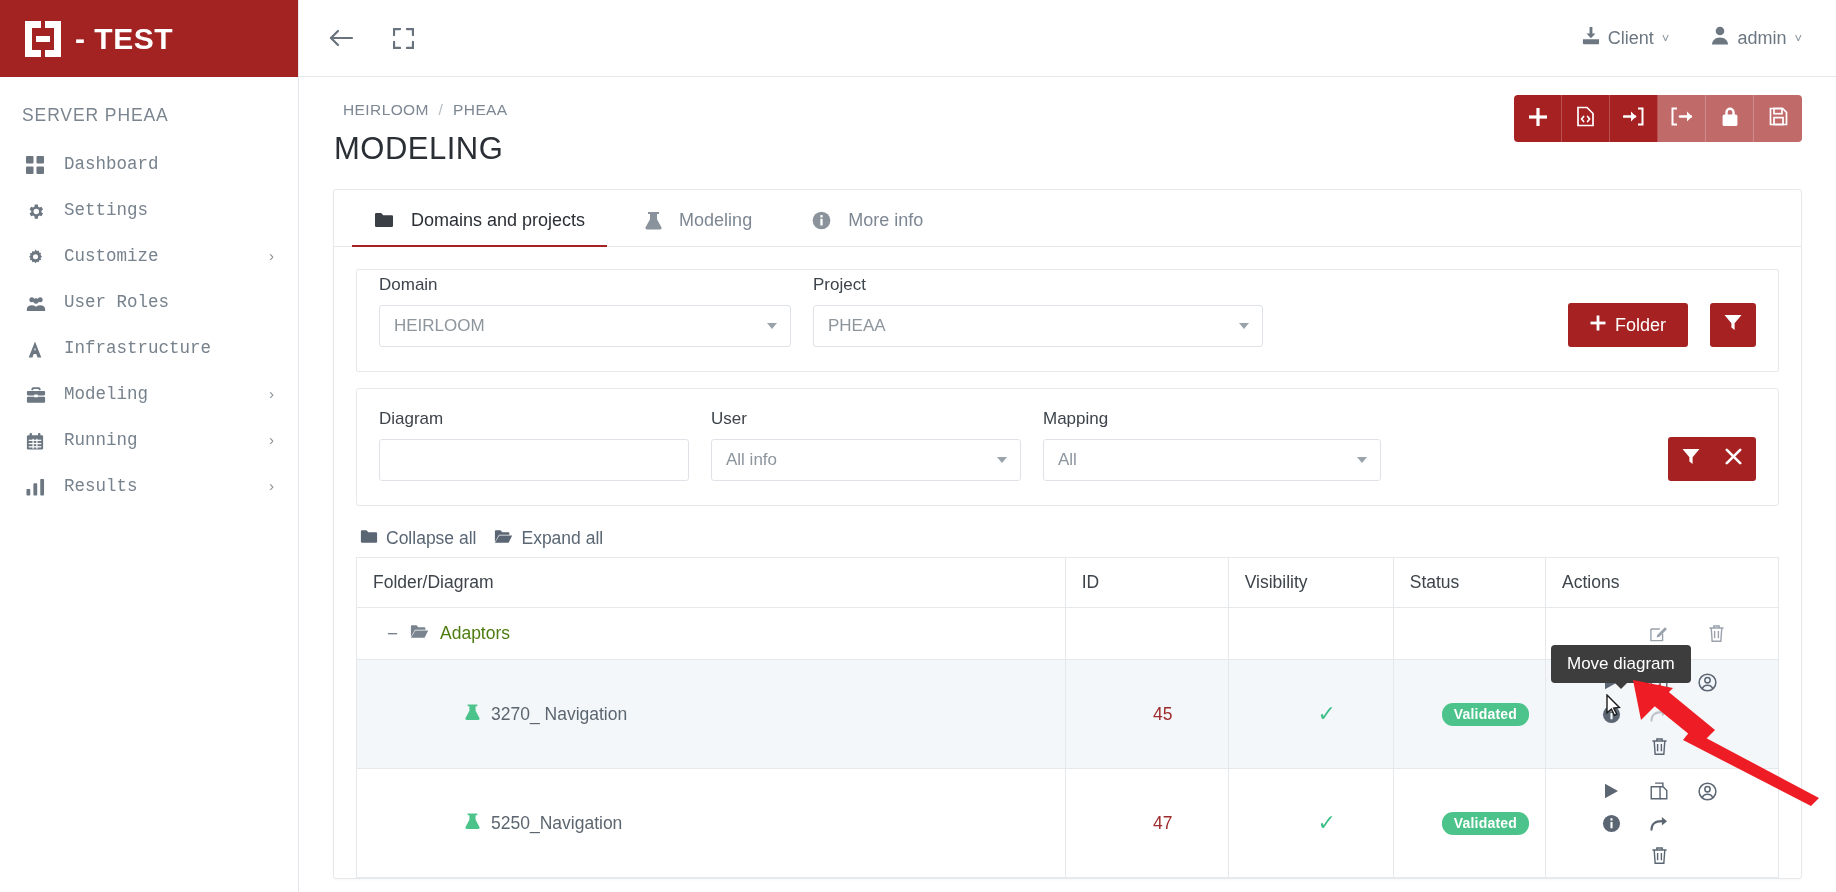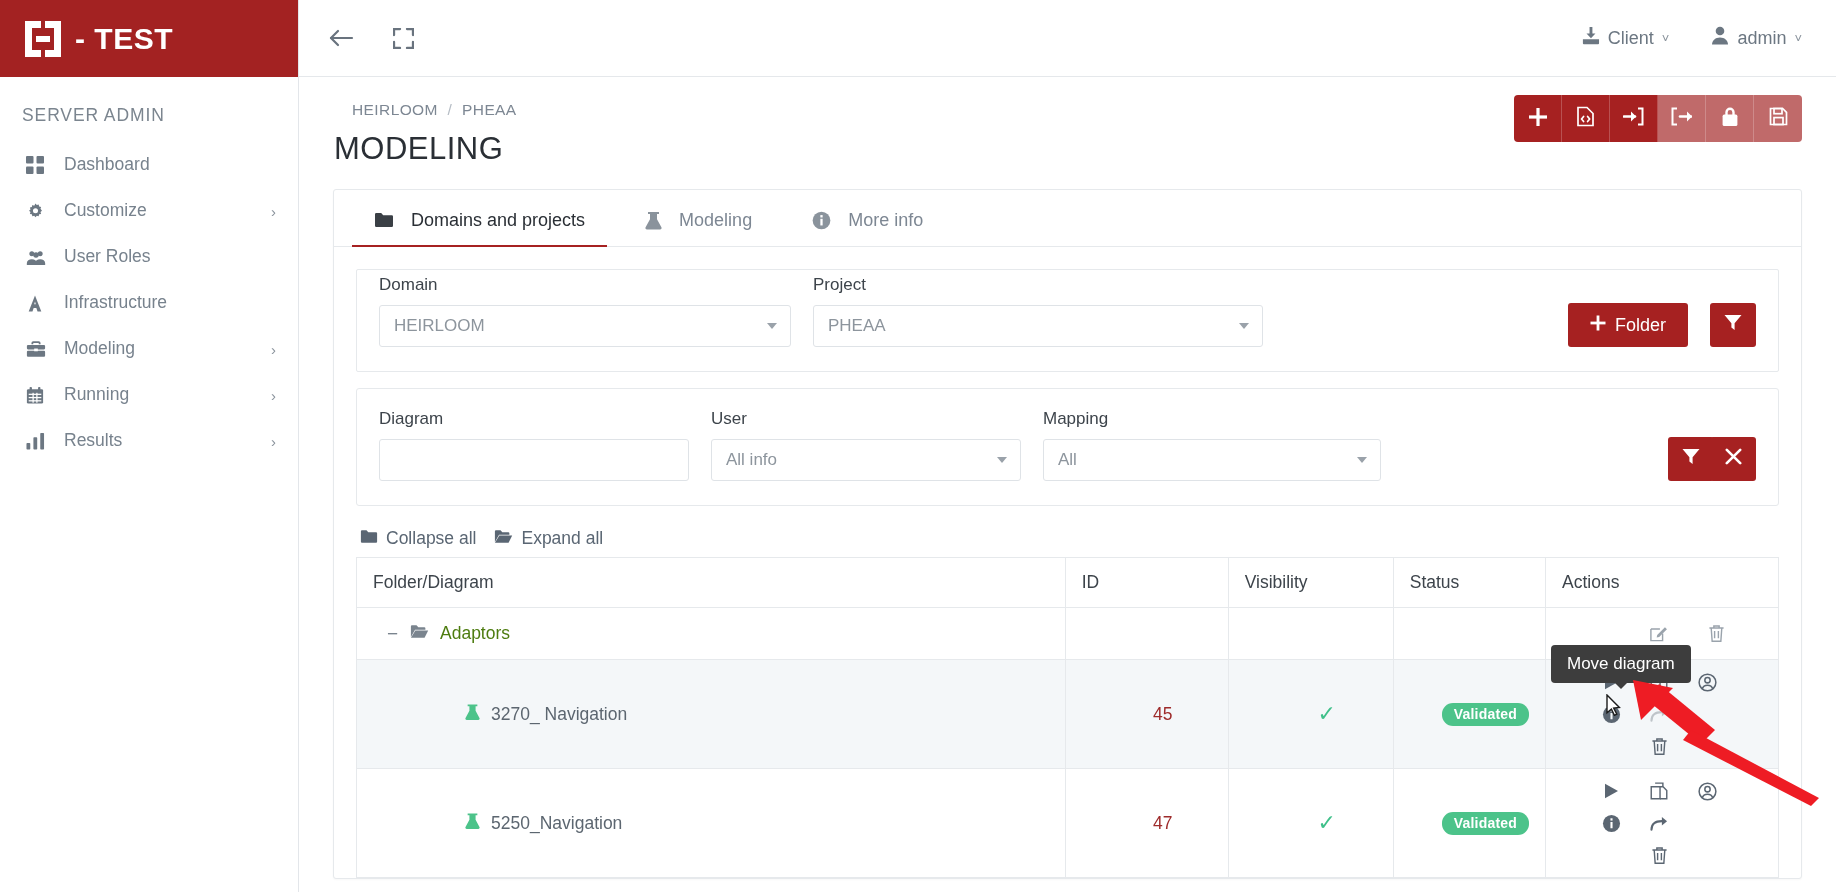--- a/index.html
+++ b/index.html
@@ -31,20 +31,21 @@
     padding: 28px 0 6px 22px;
     font-size: 17.5px; color: #7b858f; letter-spacing: .9px;
     font-weight: 400;
   }
   .nav { padding-top: 10px; }
   .nav-item {
     display: flex; align-items: center;
     height: 46px; padding: 0 22px 0 26px;
     color: #77828d; font-size: 17.5px; cursor: pointer;
     position: relative;
+    font-family: Liberation Mono, monospace;
   }
   .nav-ico {
     width: 26px; min-width: 26px; height: 20px;
     display: flex; align-items: center; justify-content: flex-start;
     color: #6c7782; margin-right: 12px;
   }
   .nav-ico svg { display: block; }
   .nav-label { flex: 1; line-height: 1; padding-bottom: 1px; }
   .nav-caret { color: #8a939c; font-size: 15px; line-height: 1; }
 
@@ -64,21 +65,21 @@
   .topbar-right { margin-left: auto; display: flex; align-items: center; gap: 42px; }
   .topbar-menu {
     display: flex; align-items: center; gap: 8px;
     color: #6c7782; font-size: 18px; cursor: pointer;
   }
   .topbar-menu .caret { font-size: 13px; color: #8a939c; }
 
   .content { padding: 18px 34px 0 34px; position: relative; }
   .breadcrumb {
     font-size: 15.5px; color: #7d8793; letter-spacing: .4px;
-    margin-top: 6px; margin-left: 19px;
+    margin-top: 6px; margin-left: 10px;
   }
   .breadcrumb .sep { color: #b5bcc4; margin: 0 5px; }
   .breadcrumb .crumb { cursor: pointer; }
   .page-title {
     font-size: 31px; color: #2a2f35; font-weight: 400;
     letter-spacing: .5px; margin-top: 12px; margin-left: 1px;
   }
 
   
   .head-actions {
@@ -234,36 +235,44 @@
       <span class="brand-logo">
         <svg width="42" height="42" viewBox="0 0 42 42">
           <path fill="#ffffff" d="M3 3 h16 v7 h-9 v22 h9 v7 h-16 z"></path>
           <path fill="#ffffff" d="M39 39 h-16 v-7 h9 v-22 h-9 v-7 h16 z"></path>
           <rect x="14" y="18" width="14" height="6" fill="#ffffff"></rect>
         </svg>
       </span>
       <span class="brand-title">- TEST</span>
     </div>
 
-    <div class="sidebar-heading">SERVER ADMIN</div>
+    <div class="sidebar-heading">SERVER PHEAA</div>
 
     <nav class="nav">
 
       <div class="nav-item">
         <span class="nav-ico">
           <svg width="18" height="18" viewBox="0 0 18 18" fill="currentColor">
             <rect x="0" y="0" width="7.5" height="7.5" rx="1"></rect>
               <rect x="10.5" y="0" width="7.5" height="7.5" rx="1"></rect>
             <rect x="0" y="10.5" width="7.5" height="7.5" rx="1"></rect>
               <rect x="10.5" y="10.5" width="7.5" height="7.5" rx="1"></rect>
           </svg>
         </span>
         <span class="nav-label">Dashboard</span>
       </div>
 
+      <div class="nav-item">
+        <span class="nav-ico">
+          <svg width="19" height="19" viewBox="0 0 24 24" fill="currentColor">
+            <path d="M19.4 13a7.6 7.6 0 000-2l2.1-1.6-2-3.5-2.5 1a7.6 7.6 0 00-1.7-1L15 3H11l-.3 2.9c-.6.2-1.2.6-1.7 1l-2.5-1-2 3.5L6.6 11a7.6 7.6 0 000 2l-2.1 1.6 2 3.5 2.5-1c.5.4 1.1.8 1.7 1l.3 2.9h4l.3-2.9c.6-.2 1.2-.6 1.7-1l2.5 1 2-3.5-2.1-1.6zM13 15.5A3.5 3.5 0 1116.5 12 3.5 3.5 0 0113 15.5z"></path>
+          </svg>
+        </span>
+        <span class="nav-label">Settings</span>
+      </div>
 
       <div class="nav-item">
         <span class="nav-ico">
           <svg width="19" height="19" viewBox="0 0 24 24" fill="currentColor">
             <path d="M12 2l1.6 1.9 2.4-.8.6 2.5 2.5.6-.8 2.4L20.2 11l-1.9 1.6.8 2.4-2.5.6-.6 2.5-2.4-.8L12 19.2l-1.6-1.9-2.4.8-.6-2.5-2.5-.6.8-2.4L3.8 11l1.9-1.6-.8-2.4 2.5-.6.6-2.5 2.4.8z"></path>
             <circle cx="12" cy="11" r="3.2" fill="#ffffff"></circle>
           </svg>
         </span>
         <span class="nav-label">Customize</span>
         <span class="nav-caret">›</span>

